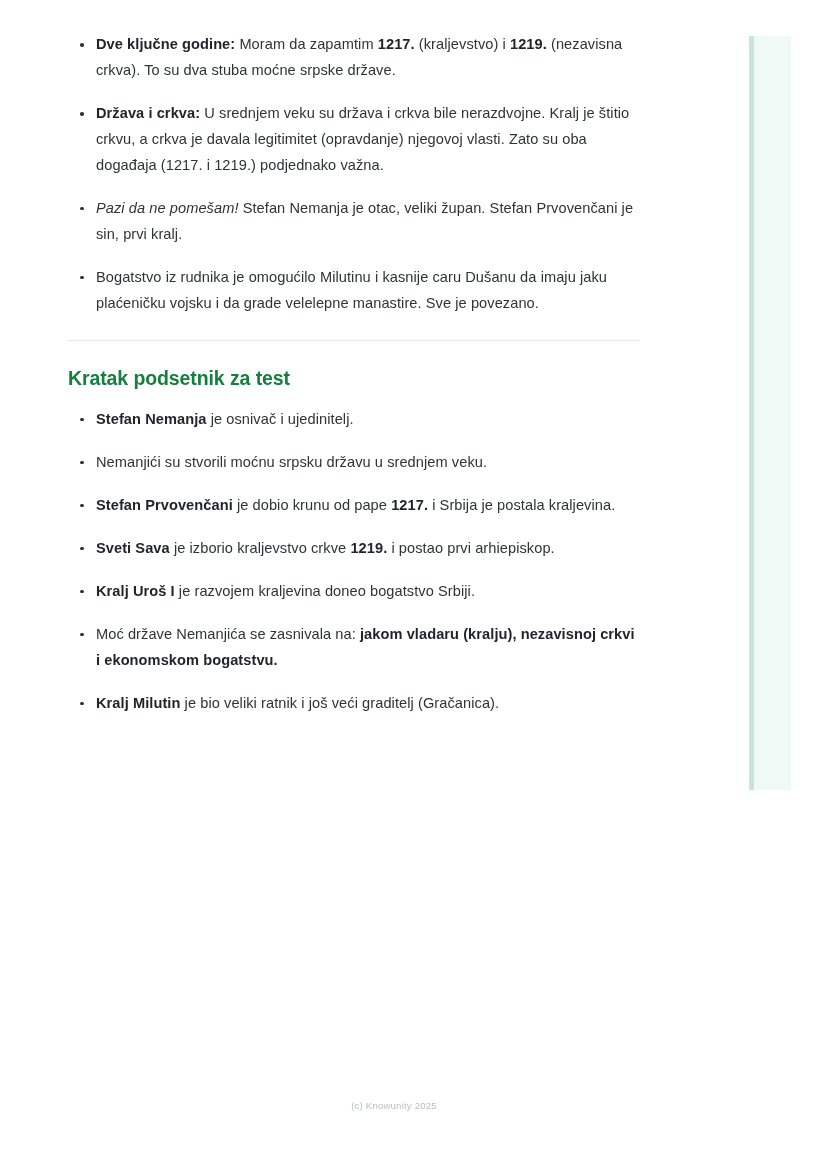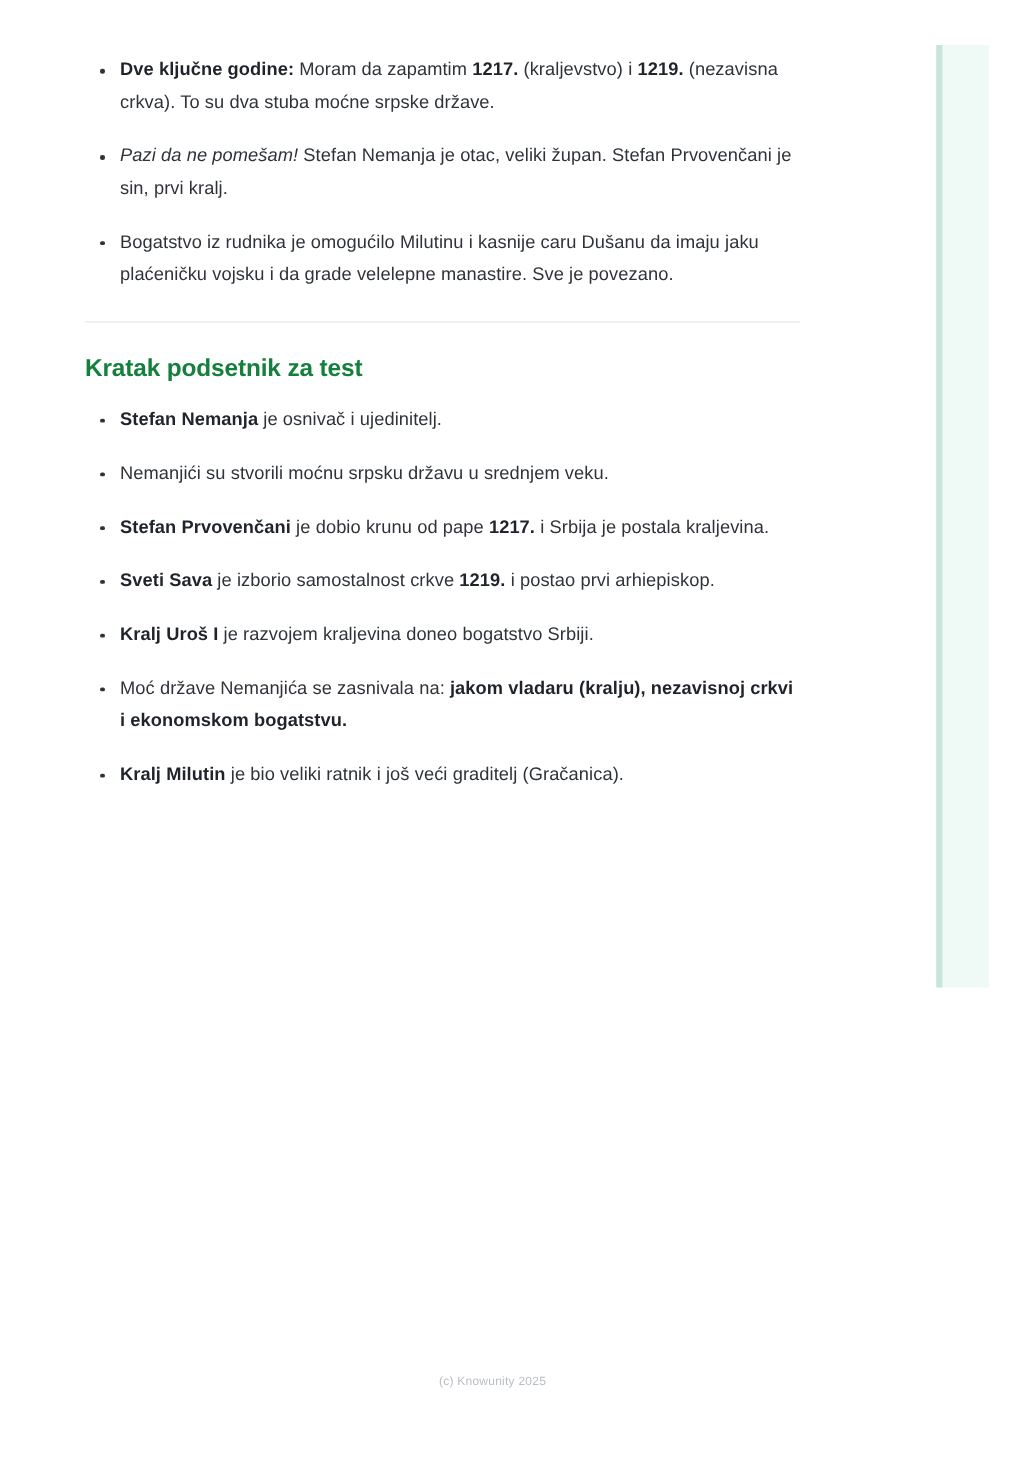--- a/index.html
+++ b/index.html
@@ -33,21 +33,21 @@
     top: 36px;
     width: 5px;
     height: 754px;
     background: #c6e6dc;
   }
 
   
   .page {
     position: absolute;
     left: 0;
-    top: 12px;
+    top: 0;
     width: 700px;
     padding: 0;
   }
 
   .content {
     margin: 0;
     padding: 32px 60px 0 68px;
   }
 
   ul.bullets {
@@ -120,33 +120,34 @@
 <body>
 
 <div class="side-panel"></div>
 <div class="side-panel-edge"></div>
 
 <div class="page">
   <div class="content">
 
     <ul class="bullets">
         <li><b>Dve ključne godine:</b><span> Moram da zapamtim </span><b>1217.</b><span> (kraljevstvo) i </span><b>1219.</b><span> (nezavisna crkva). To su dva stuba moćne srpske države.</span></li>
+        <li><b>Država i crkva:</b><span> U srednjem veku su država i crkva bile nerazdvojne. Kralj je štitio crkvu, a crkva je davala legitimitet (opravdanje) njegovoj vlasti. Zato su oba događaja (1217. i 1219.) podjednako važna.</span></li>
         <li><i>Pazi da ne pomešam!</i><span> Stefan Nemanja je otac, veliki župan. Stefan Prvovenčani je sin, prvi kralj.</span></li>
         <li><span>Bogatstvo iz rudnika je omogućilo Milutinu i kasnije caru Dušanu da imaju jaku plaćeničku vojsku i da grade velelepne manastire. Sve je povezano.</span></li>
       </ul>
 
     <hr class="divider">
 
     <h2 class="section-heading">Kratak podsetnik za test</h2>
 
     <ul class="bullets section-list">
         <li><b>Stefan Nemanja</b><span> je osnivač i ujedinitelj.</span></li>
         <li><span>Nemanjići su stvorili moćnu srpsku državu u srednjem veku.</span></li>
         <li><b>Stefan Prvovenčani</b><span> je dobio krunu od pape </span><b>1217.</b><span> i Srbija je postala kraljevina.</span></li>
-        <li><b>Sveti Sava</b><span> je izborio samostalnost crkve </span><b>1219.</b><span> i postao prvi arhiepiskop.</span></li>
+        <li><b>Sveti Sava</b><span> je izborio kraljevstvo crkve </span><b>1219.</b><span> i postao prvi arhiepiskop.</span></li>
         <li><b>Kralj Uroš I</b><span> je razvojem kraljevina doneo bogatstvo Srbiji.</span></li>
         <li><span>Moć države Nemanjića se zasnivala na: </span><b>jakom vladaru (kralju), nezavisnoj crkvi i ekonomskom bogatstvu.</b></li>
         <li><b>Kralj Milutin</b><span> je bio veliki ratnik i još veći graditelj (Gračanica).</span></li>
       </ul>
 
   </div>
 </div>
 
 <div class="footer">(c) Knowunity 2025</div>
 

